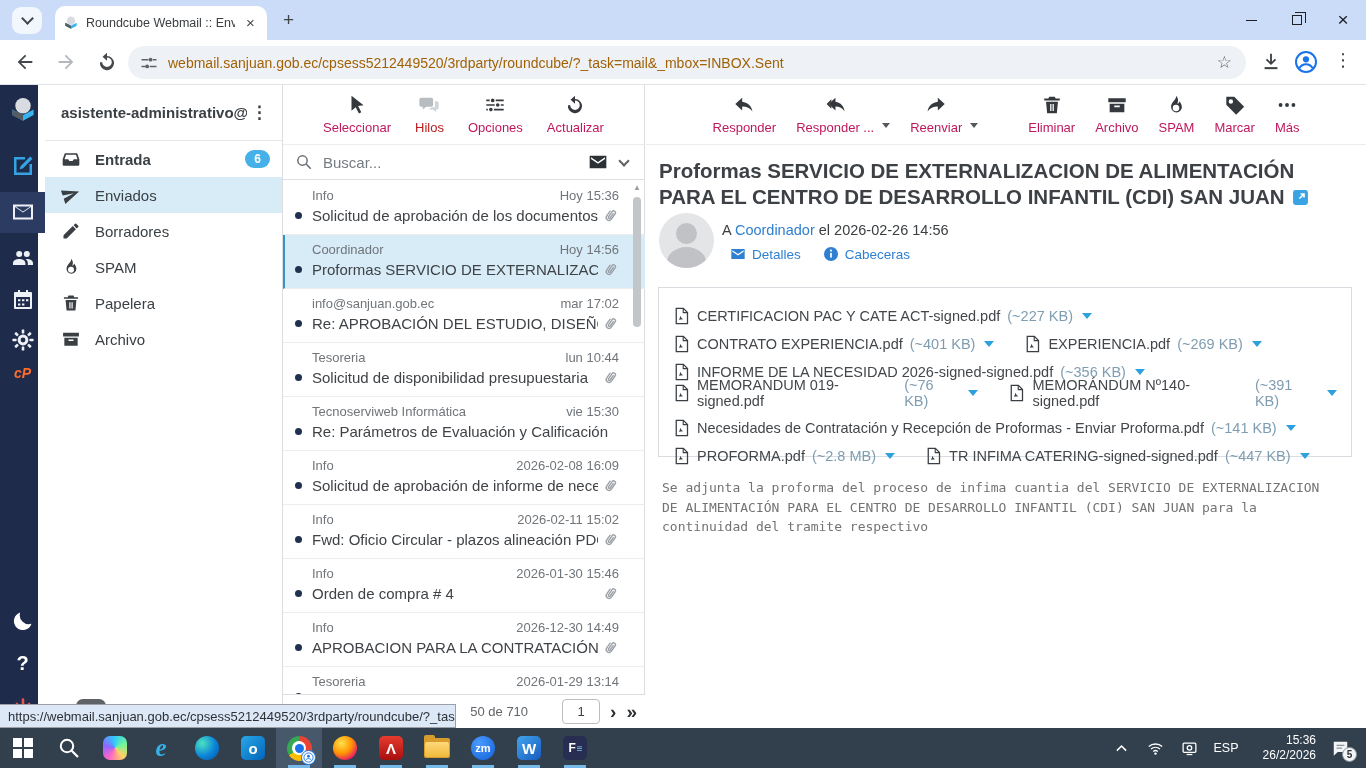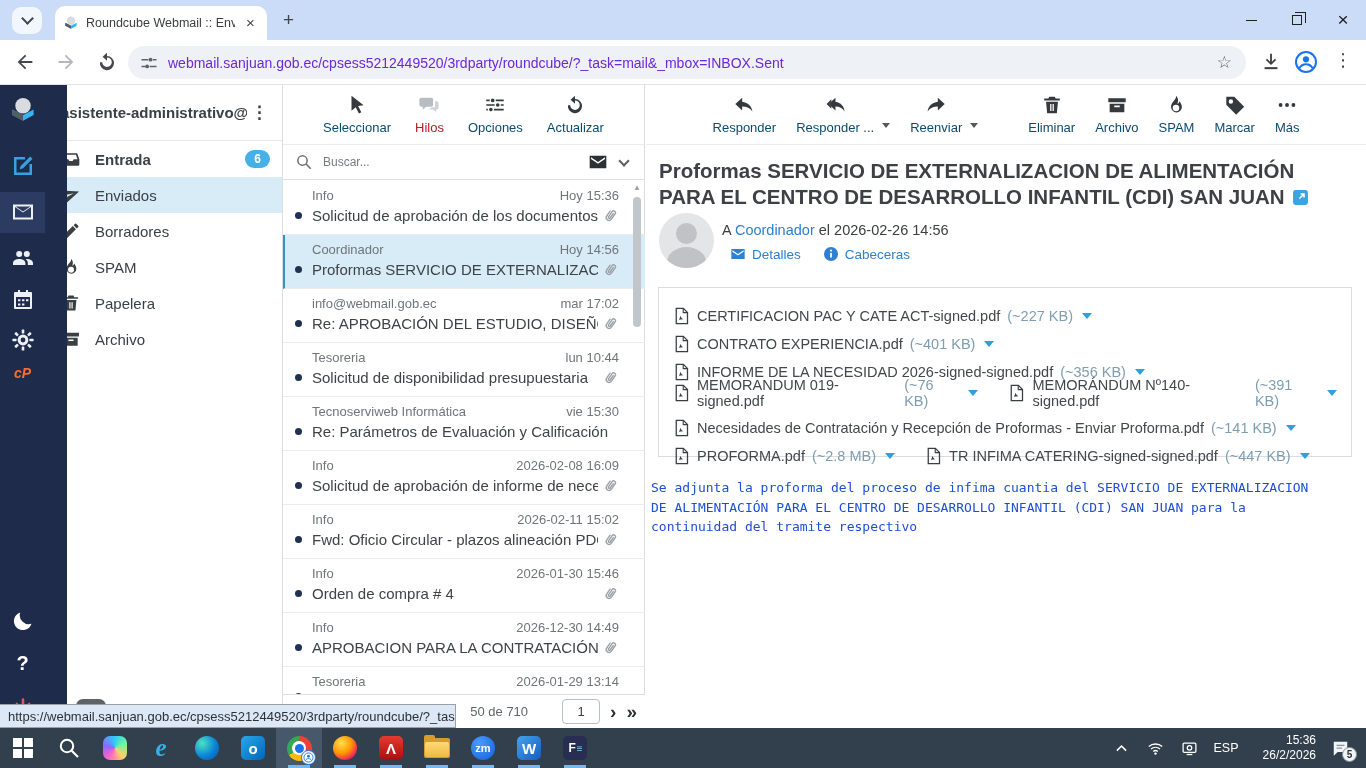--- a/index.html
+++ b/index.html
@@ -22,28 +22,28 @@
   .win-min-glyph{width:11px;height:0;border-top:1.6px solid #202124}
   .win-restore-glyph{width:10px;height:10px;border:1.4px solid #202124;position:relative;background:#cbdcf8}
   .win-restore-glyph:before{content:"";position:absolute;left:2px;top:-4.5px;width:10px;height:10px;border:1.4px solid #202124;border-left:none;border-bottom:none}
 
   
   .urlbar{position:absolute;left:0;top:40px;width:1366px;height:45px;background:#fff;border-bottom:1px solid #e0e3e7}
   .nav-ic{position:absolute;top:11px;width:22px;height:22px;color:#44484c}
   .nav-back{left:14px}.nav-fwd{left:55px;color:#b4b8bc}.nav-reload{left:96px}
   .omnibox{position:absolute;left:128px;top:6px;width:1118px;height:33px;background:#eef1f5;border-radius:17px;display:flex;align-items:center;padding:0 12px;gap:10px}
   .site-ic{width:18px;height:18px;color:#5f6368;flex:none}
-  .url-text{flex:1;font-size:14px;color:#6d28d9;white-space:nowrap;overflow:hidden}
+  .url-text{flex:1;font-size:14px;color:#a16207;white-space:nowrap;overflow:hidden}
   .star{font-size:17px;color:#5f6368;flex:none;margin-right:2px}
   .dl-ic{position:absolute;right:84px;top:11px;width:22px;height:22px;color:#3c4043}
   .prof-ic{position:absolute;right:48px;top:10px;width:24px;height:24px}
   .menu-dots{position:absolute;right:14px;top:9px;font-size:18px;color:#3c4043;letter-spacing:0}
 
   
-  .rail{position:absolute;left:0;top:85px;width:67px;height:643px;background:#1f2b4a;z-index:5}
+  .rail{position:absolute;left:0;top:85px;width:38px;height:643px;background:#1f2b4a;z-index:5}
   .rail .ritem{position:absolute;left:0;width:45px;display:flex;align-items:center;justify-content:center}
   .rail .ric{width:24px;height:24px;color:#edf0f4}
   .rail-active{position:absolute;left:0;top:107px;width:45px;height:41px;background:#2b3b61}
   .cp-label{color:#ff6c2c;font-weight:bold;font-style:italic;font-size:14px}
   .help-label{color:#fff;font-weight:bold;font-size:20px}
 
   
   .folders{position:absolute;left:45px;top:85px;width:238px;height:643px;background:#fff;border-right:1px solid #ddd}
   .acct-row{height:56px;display:flex;align-items:center;padding:0 10px 0 16px;border-bottom:1px solid #e8e8e8}
   .acct-name{flex:1;font-size:15px;font-weight:bold;color:#3b4045;white-space:nowrap;overflow:hidden}
@@ -51,26 +51,26 @@
   .folder{height:36px;display:flex;align-items:center;padding:0 12px 0 16px;gap:14px;font-size:15px;color:#3b4045}
   .folder .ic{width:20px;height:20px;color:#3a3f44;flex:none}
   .folder .flabel{flex:1;white-space:nowrap;overflow:hidden}
   .folder.bold .flabel{font-weight:bold}
   .folder.sel{background:#d8ecf8}
   .fbadge{background:#45b1e8;color:#fff;font-size:12px;font-weight:bold;border-radius:9px;padding:2px 9px}
 
   
   .list{position:absolute;left:283px;top:85px;width:362px;height:643px;background:#fff;border-right:1px solid:#ddd;border-right:1px solid #ddd}
   .list-toolbar{height:60px;display:flex;align-items:center;justify-content:center;gap:24px;border-bottom:1px solid #ececec}
-  .tbtn{display:flex;flex-direction:column;align-items:center;gap:4px;font-size:13px;color:#0c4a6e}
+  .tbtn{display:flex;flex-direction:column;align-items:center;gap:4px;font-size:13px;color:#be185d}
   .tbtn .ic{width:22px;height:22px;color:#35393d}
   .tbtn.disabled{color:#b91c1c}.tbtn.disabled .ic{color:#b7bcc1}
   .search-row{height:35px;display:flex;align-items:center;padding:0 12px;gap:10px;border-bottom:1px solid #e0e0e0}
   .search-row .mag{width:18px;height:18px;color:#6b7075;flex:none}
-  .search-ph{flex:1;font-size:12px;color:#757c82}
+  .search-ph{flex:1;font-size:15px;color:#757c82}
   .search-row .env{width:20px;height:20px;color:#2c3136;flex:none}
   .sr-chev{width:8px;height:8px;border-right:2px solid #5f6368;border-bottom:2px solid #5f6368;transform:rotate(45deg);margin:-3px 4px 0 2px}
   .msg-list{position:absolute;left:0;top:96px;width:362px;height:598px;overflow:hidden}
   .msg{height:54px;padding:7px 26px 0 12px;border-bottom:1px solid #ececec;position:relative}
   .msg .l1{display:flex;font-size:13px;color:#70757a;padding-left:17px}
   .msg .sender{flex:1;white-space:nowrap;overflow:hidden}
   .msg .mdate{flex:none;margin-left:8px}
   .msg .l2{display:flex;align-items:center;margin-top:4px;font-size:15px;color:#3f4347}
   .msg .l2:before{content:"";width:7px;height:7px;border-radius:50%;background:#20304f;margin-right:10px;flex:none}
   .msg .subj{flex:1;white-space:nowrap;overflow:hidden}
@@ -100,21 +100,21 @@
   .meta2{position:absolute;left:84px;top:161px;display:flex;gap:22px;font-size:13.5px}
   .mlink{display:flex;align-items:center;gap:6px;color:#2f80d0}
   .mlink .ic{width:16px;height:16px;color:#2f80d0}
   .attbox{position:absolute;left:12px;top:202px;width:694px;height:170px;border:1px solid #d9dde1;padding:9px 14px}
   .att-row{height:28px;display:flex;align-items:flex-end;gap:30px}
   .att{display:flex;align-items:center;gap:7px}
   .att .pdf{width:17px;height:18px;color:#3a3f44;flex:none}
   .att .aname{font-size:14.5px;color:#43474b}
   .att .asize{font-size:14.5px;color:#7f9db1}
   .att .acaret{width:0;height:0;border-left:5px solid transparent;border-right:5px solid transparent;border-top:6px solid #2da0dd;margin-left:2px}
-  .mailbody{position:absolute;left:5px;top:393px;width:676px;font-family:"DejaVu Sans Mono",monospace;font-size:13px;line-height:19.5px;color:#1d4ed8;white-space:pre-wrap}
+  .mailbody{position:absolute;left:16px;top:393px;width:676px;font-family:"DejaVu Sans Mono",monospace;font-size:13px;line-height:19.5px;color:#737373;white-space:pre-wrap}
 
   
   .blob{position:absolute;left:76px;top:699px;width:30px;height:22px;border-radius:7px;background:#5f6368;z-index:6}
   .status-tip{position:absolute;left:0;top:704px;width:456px;height:24px;background:#dde8f7;border:1px solid #9aa0a6;border-left:none;display:flex;align-items:center;padding:0 8px;font-size:13px;color:#2c3136;white-space:nowrap;overflow:hidden;z-index:30}
 
   
   .taskbar{position:absolute;left:0;top:728px;width:1366px;height:40px;background:#32404e;display:flex;align-items:center;z-index:40}
   .tb-left{display:flex;align-items:center;height:40px}
   .tbi{width:46px;height:40px;display:flex;align-items:center;justify-content:center;position:relative}
   .tbi.open:after{content:"";position:absolute;left:12px;bottom:0;width:22px;height:3px;background:#76b9e8}
@@ -460,21 +460,21 @@
                 <svg viewBox="0 0 24 24">
                   <path fill="none" stroke="currentColor" stroke-width="1.9" stroke-linecap="round" d="M8 7.2v8.3a4 4 0 0 0 8 0V6.3a2.6 2.6 0 0 0-5.2 0v8.9a1.4 1.4 0 0 0 2.8 0V7.5"></path>
                 </svg>
               </span>
             </div>
           </div>
         </div>
         <div class="msg">
           <div class="msg-inner">
             <div class="l1">
-              <span class="sender">info@webmail.gob.ec</span>
+              <span class="sender">info@sanjuan.gob.ec</span>
               <span class="mdate">mar 17:02</span>
             </div>
             <div class="l2">
               <span class="subj">Re: APROBACIÓN DEL ESTUDIO, DISEÑO Y ...</span>
               <span class="ic clip">
                 <svg viewBox="0 0 24 24">
                   <path fill="none" stroke="currentColor" stroke-width="1.9" stroke-linecap="round" d="M8 7.2v8.3a4 4 0 0 0 8 0V6.3a2.6 2.6 0 0 0-5.2 0v8.9a1.4 1.4 0 0 0 2.8 0V7.5"></path>
                 </svg>
               </span>
             </div>
@@ -721,20 +721,32 @@
               <svg viewBox="0 0 22 24">
                 <path fill="none" stroke="currentColor" stroke-width="1.7" d="M4 1.8h9.5L19 7.3V22.2H4V1.8z"></path>
                 <path fill="none" stroke="currentColor" stroke-width="1.5" d="M13.3 2v5.5H19"></path>
                 <path fill="currentColor" d="M7.6 17.1c1-2 1.7-3.9 2-5.5.8 2.2 2 3.8 3.7 4.7-2 .2-4 .5-5.7.8z"></path>
               </svg>
             </span>
             <span class="aname">CONTRATO EXPERIENCIA.pdf</span>
             <span class="asize">(~401 KB)</span>
             <span class="acaret"></span>
           </span>
+          <span class="att">
+            <span class="ic pdf">
+              <svg viewBox="0 0 22 24">
+                <path fill="none" stroke="currentColor" stroke-width="1.7" d="M4 1.8h9.5L19 7.3V22.2H4V1.8z"></path>
+                <path fill="none" stroke="currentColor" stroke-width="1.5" d="M13.3 2v5.5H19"></path>
+                <path fill="currentColor" d="M7.6 17.1c1-2 1.7-3.9 2-5.5.8 2.2 2 3.8 3.7 4.7-2 .2-4 .5-5.7.8z"></path>
+              </svg>
+            </span>
+            <span class="aname">EXPERIENCIA.pdf</span>
+            <span class="asize">(~269 KB)</span>
+            <span class="acaret"></span>
+          </span>
         </div>
         <div class="att-row">
           <span class="att">
             <span class="ic pdf">
               <svg viewBox="0 0 22 24">
                 <path fill="none" stroke="currentColor" stroke-width="1.7" d="M4 1.8h9.5L19 7.3V22.2H4V1.8z"></path>
                 <path fill="none" stroke="currentColor" stroke-width="1.5" d="M13.3 2v5.5H19"></path>
                 <path fill="currentColor" d="M7.6 17.1c1-2 1.7-3.9 2-5.5.8 2.2 2 3.8 3.7 4.7-2 .2-4 .5-5.7.8z"></path>
               </svg>
             </span>

